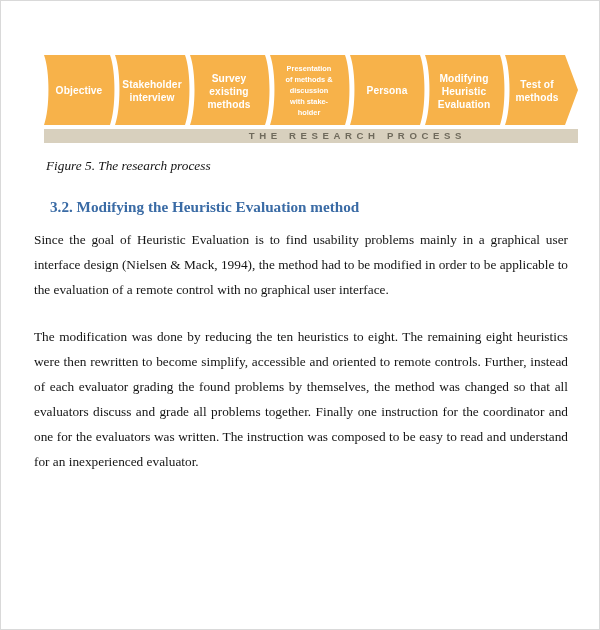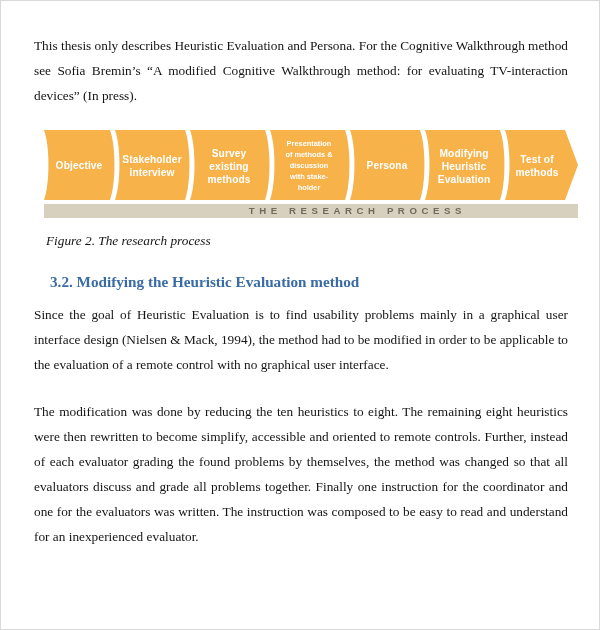--- a/index.html
+++ b/index.html
@@ -105,21 +105,20 @@
     letter-spacing: 4.6px;
     text-anchor: end;
   }
 </style>
 </head>
 <body>
 
 <div class="page">
   <div class="content">
 
-    <p class="body-text">This thesis only describes Heuristic Evaluation and Persona. For the Cognitive Walkthrough method see Sofia Bremin’s “A modified Cognitive Walkthrough method: for evaluating TV-interaction devices” (In press).</p>
 
     <div class="figure-wrap">
       <svg class="figure-svg" width="556" height="96" viewBox="0 0 556 96" xmlns="http://www.w3.org/2000/svg">
         <defs>
           
         </defs>
 
         <path d="M 22 2 C 28 18, 28 56, 22 72 L 88 72 C 94 56, 94 18, 88 2 Z" fill="#f7b24a"></path>
 
         <path d="M 93 2 C 99 18, 99 56, 93 72 L 163 72 C 169 56, 169 18, 163 2 Z" fill="#f7b24a"></path>
@@ -170,21 +169,21 @@
         <g>
           <text class="chev-label" x="515" y="35">Test of</text>
           <text class="chev-label" x="515" y="48">methods</text>
         </g>
 
         <rect x="22" y="76" width="534" height="14" fill="#d8d0be"></rect>
         <text class="banner-label" x="444" y="86">THE RESEARCH PROCESS</text>
       </svg>
     </div>
 
-    <div class="caption">Figure 2. The research process</div>
+    <div class="caption">Figure 5. The research process</div>
 
     <h2 class="section-heading">3.2. Modifying the Heuristic Evaluation method</h2>
 
     <p class="body-text">Since the goal of Heuristic Evaluation is to find usability problems mainly in a graphical user interface design (Nielsen &amp; Mack, 1994), the method had to be modified in order to be applicable to the evaluation of a remote control with no graphical user interface.</p>
     <div class="para-gap"></div>
     <p class="body-text">The modification was done by reducing the ten heuristics to eight. The remaining eight heuristics were then rewritten to become simplify, accessible and oriented to remote controls. Further, instead of each evaluator grading the found problems by themselves, the method was changed so that all evaluators discuss and grade all problems together. Finally one instruction for the coordinator and one for the evaluators was written. The instruction was composed to be easy to read and understand for an inexperienced evaluator.</p>
 
   </div>
 </div>
 

